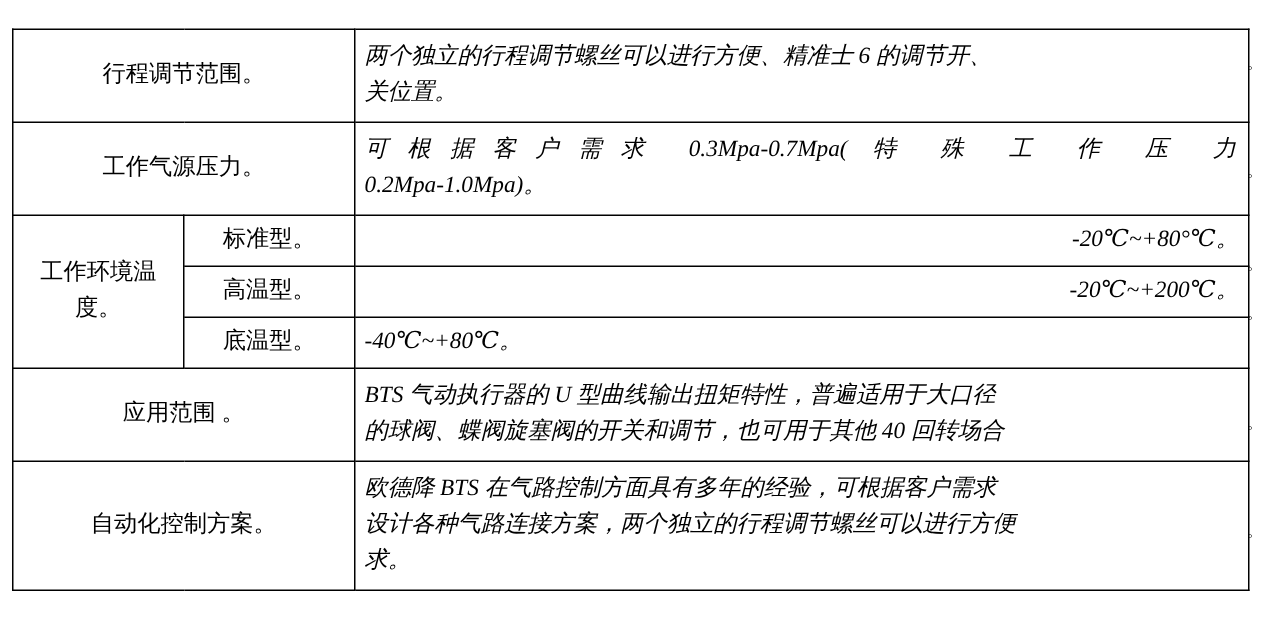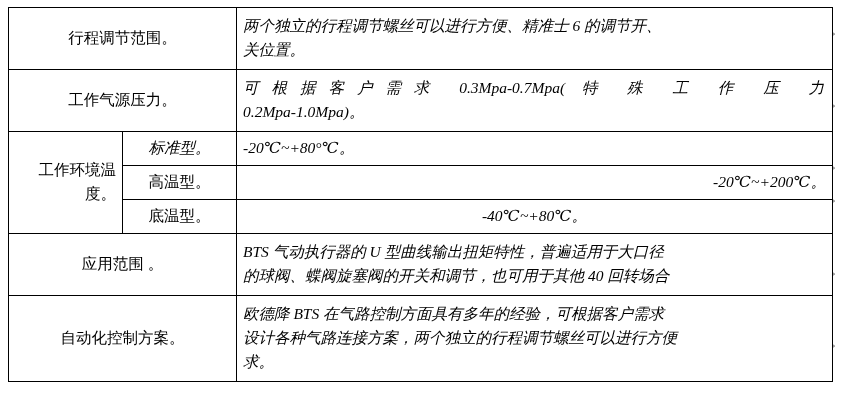--- a/index.html
+++ b/index.html
@@ -17,36 +17,36 @@
   .page {
     position: relative;
     width: 843px;
     height: 419px;
     box-sizing: border-box;
   }
   table.spec {
     border-collapse: collapse;
     width: 825px;
     margin-left: 8px;
-    margin-top: 7px;
+    margin-top: 19px;
     table-layout: fixed;
   }
   table.spec td {
     border: 1px solid #000000;
     padding: 4px 6px 5px 6px;
     font-size: 15.5px;
     line-height: 1.55;
     vertical-align: middle;
     word-break: break-all;
   }
   td.label {
     text-align: center;
   }
   td.label-left {
-    text-align: right;
+    text-align: center;
     padding-left: 10px;
   }
   td.value {
     text-align: left;
     padding-left: 9px;
     font-style: italic;
   }
   td.sub {
     text-align: center;
   }
@@ -101,30 +101,30 @@
       <tr class="row-h2">
         <td class="label" colspan="2">工作气源压力。</td>
         <td class="value">
           <span class="pressure-line1">可根据客户需求    0.3Mpa-0.7Mpa(  特  殊  工  作  压  力</span>
           <span class="spread">0.2Mpa-1.0Mpa)。</span>
         </td>
       </tr>
 
       <tr class="row-h3">
         <td class="label-left" rowspan="3" style="width:135px;">工作环境温度。</td>
-        <td class="sub" style="width:80px;font-style:italic;">标准型。</td>
-        <td class="value" style="text-align:left;">-20℃~+80°℃。</td>
+        <td class="sub" style="width:80px;">标准型。</td>
+        <td class="value" style="text-align:right;">-20℃~+80°℃。</td>
       </tr>
       <tr class="row-h3">
         <td class="sub">高温型。</td>
         <td class="value" style="text-align:right;">-20℃~+200℃。</td>
       </tr>
       <tr class="row-h3">
         <td class="sub">底温型。</td>
-        <td class="value" style="text-align:center;">-40℃~+80℃。</td>
+        <td class="value" style="">-40℃~+80℃。</td>
       </tr>
 
       <tr class="row-h4">
         <td class="label" colspan="2">应用范围  。</td>
         <td class="value">
           <span class="spread just">BTS 气动执行器的 U 型曲线输出扭矩特性，普遍适用于大口径</span>
           <span class="spread just">的球阀、蝶阀旋塞阀的开关和调节，也可用于其他 40 回转场合</span>
         </td>
       </tr>
 

